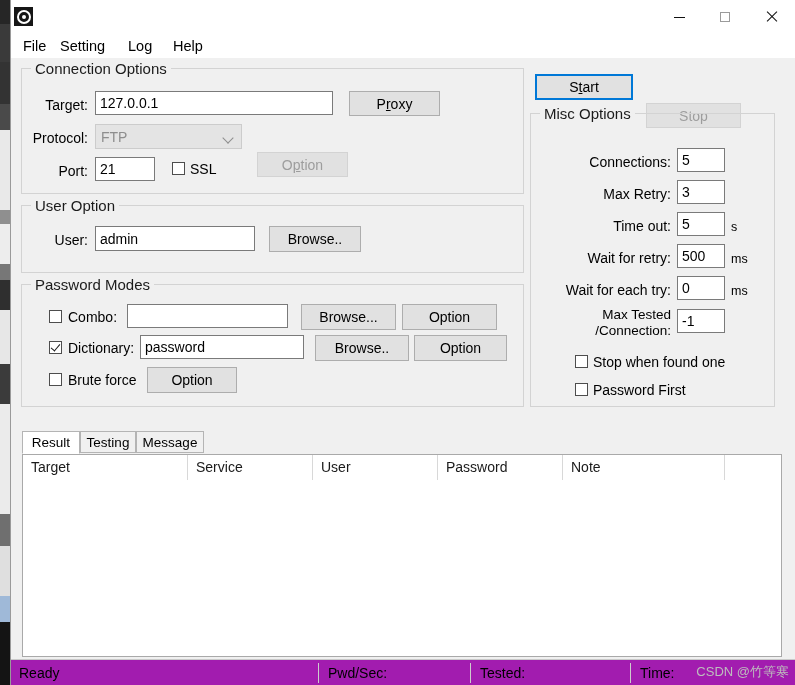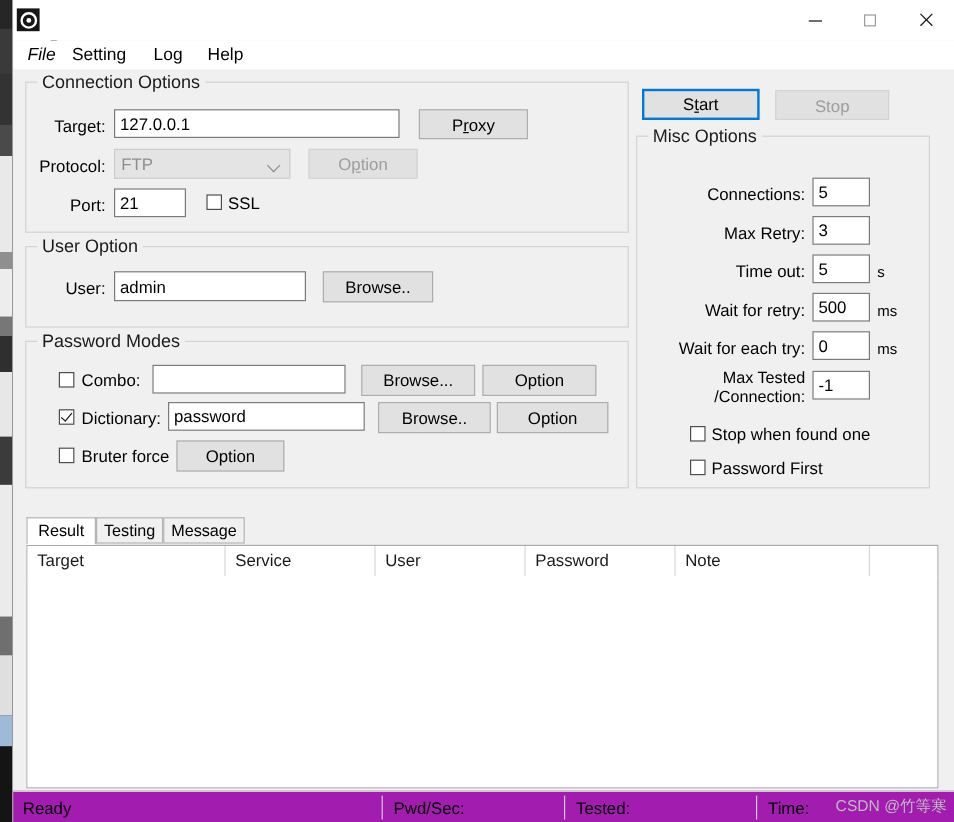--- a/index.html
+++ b/index.html
@@ -162,21 +162,21 @@
     background: #e1e1e1;
     border: 1px solid #adadad;
     box-sizing: border-box;
     font-family: "Liberation Sans", sans-serif;
     font-size: 14px;
     color: #000;
     display: flex; align-items: center; justify-content: center;
     white-space: nowrap;
     cursor: default;
   }
-  .btn.dis { color: #9d9d9d; background: #e1e1e1; border-color: #d3d3d3; }
+  .btn.dis { color: #9d9d9d; background: #e1e1e1; border-color: #d3d3d3; margin-top: 28px; }
   .btn.focus {
     border: 2px solid #0078d7;
     background: #e1e1e1;
   }
   .accel { text-decoration: underline; }
 
   
   .cb {
     position: absolute;
     width: 13px; height: 13px;
@@ -301,21 +301,21 @@
       </div>
       <div class="win-btn max">
         <div class="glyph-max"></div>
       </div>
       <div class="win-btn close">
         <div class="glyph-close"></div>
       </div>
     </div>
 
     <div class="menubar">
-      <div class="menu-item" style="left:8px;font-style:italic;">File</div>
+      <div class="menu-item" style="left:8px;">File</div>
       <div class="menu-item" style="left:45px;">Setting</div>
       <div class="menu-item" style="left:113px;">Log</div>
       <div class="menu-item" style="left:158px;">Help</div>
     </div>
 
     <div class="client">
 
       <div class="group" style="left:10px; top:10px; width:503px; height:126px;">
         <div class="group-title">Connection Options</div>
 
@@ -361,21 +361,21 @@
         <div class="btn" style="left:279px; top:19px; width:95px; height:26px;">Browse...</div>
         <div class="btn" style="left:380px; top:19px; width:95px; height:26px;">Option</div>
 
         <div class="cb checked" style="left:27px; top:56px;"></div>
         <div class="cb-lbl" style="left:46px; top:55px;">Dictionary:</div>
         <input class="tinput" style="left: 118px; top: 50px; width: 164px; height: 24px;" value="password">
         <div class="btn" style="left:293px; top:50px; width:94px; height:26px;">Browse..</div>
         <div class="btn" style="left:392px; top:50px; width:93px; height:26px;">Option</div>
 
         <div class="cb" style="left:27px; top:88px;"></div>
-        <div class="cb-lbl" style="left:46px; top:87px;">Bruter force</div>
+        <div class="cb-lbl" style="left:46px; top:87px;">Brute force</div>
         <div class="btn" style="left:125px; top:82px; width:90px; height:26px;">Option</div>
       </div>
 
       <div class="btn focus" style="left:524px; top:16px; width:98px; height:26px;">
         <span>S</span>
           <span class="accel">t</span>
           <span>art</span>
       </div>
       <div class="btn dis" style="left:635px; top:17px; width:95px; height:25px;">Stop</div>
 

